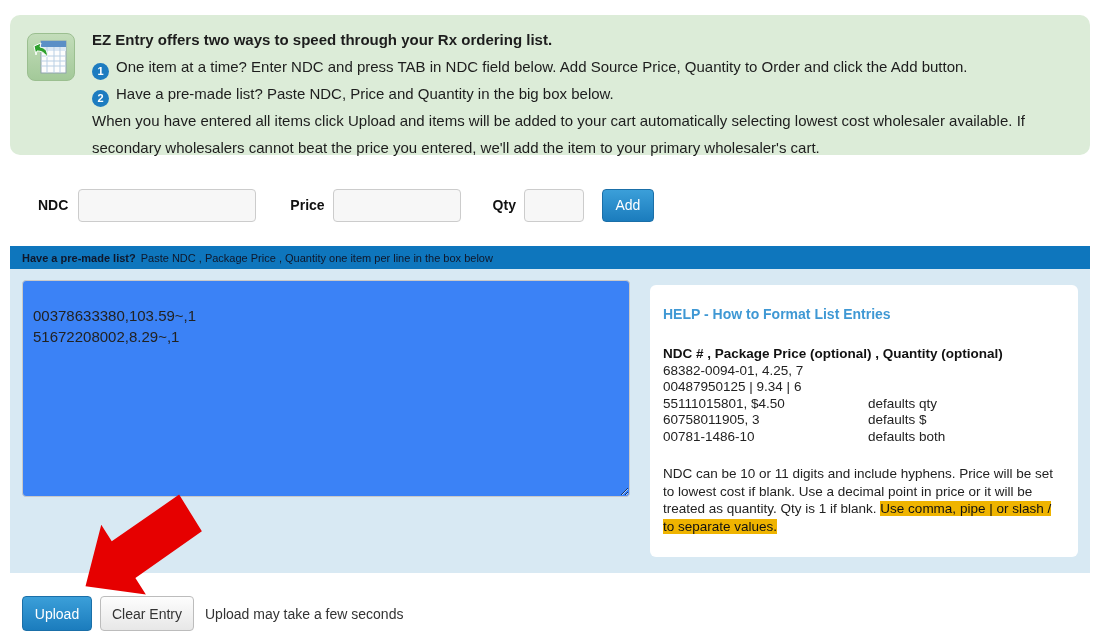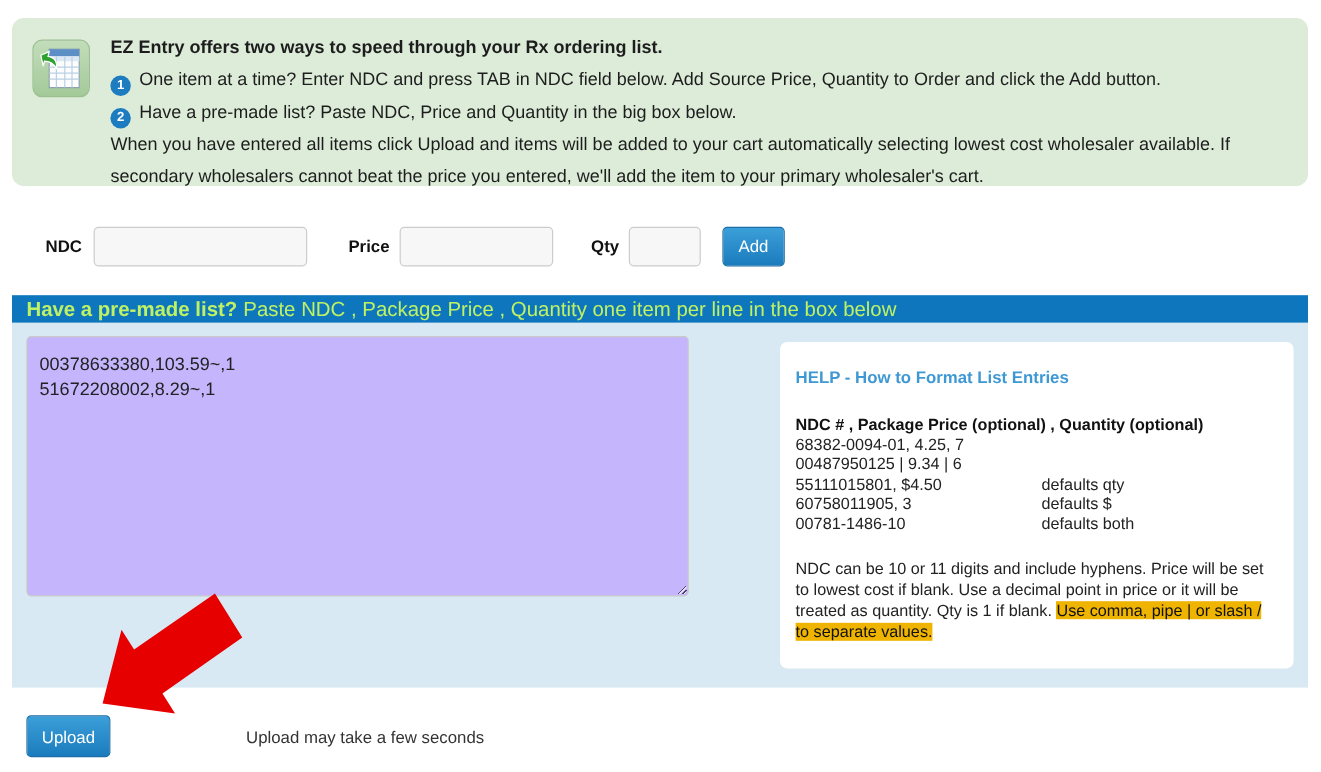--- a/index.html
+++ b/index.html
@@ -48,32 +48,32 @@
   .btn-blue {
     background:linear-gradient(#3b9fd9,#1b7cbd); border:1px solid #1a6fa8;
     color:#ffffff; font:14px "Liberation Sans", sans-serif; border-radius:4px;
     cursor:pointer;
   }
   .add-btn { width:52px; height:33px; margin-left:18px; }
 
   
   .list-header {
     position:absolute; left:10px; top:246px; width:1080px; height:23px;
-    background:#0e76bd; color:#bef264; font-size:17px;
+    background:#0e76bd; color:#0f172a; font-size:11px;
     display:flex; align-items:center; padding-left:12px;
   }
   .list-header .bold { font-weight:bold; margin-right:5px; }
   .list-body {
     position:absolute; left:10px; top:269px; width:1080px; height:304px;
     background:#d8e9f3;
   }
   .paste-area {
-    position:absolute; left:12px; top:11px; width:552px; height:217px;
-    background:#c4b5fd; border:1px solid #c9c9c9; border-radius:4px;
-    padding:12px 10px; font:15px "Liberation Sans", sans-serif; color:#222;
+    position:absolute; left:12px; top:11px; width:608px; height:217px;
+    background:#3b82f6; border:1px solid #c9c9c9; border-radius:4px;
+    padding:24px 10px; font:15px "Liberation Sans", sans-serif; color:#222;
     line-height:21px; resize:both;
   }
   .help-panel {
     position:absolute; left:640px; top:16px; width:428px; height:272px;
     background:#ffffff; border-radius:6px; padding:21px 14px 4px 13px;
   }
   .help-title { color:#3f98d4; font-size:14px; font-weight:bold; }
   .help-format { font-size:13.5px; font-weight:bold; color:#111; margin-top:24px; }
   .help-examples { margin-top:2px; }
   .example-row { display:flex; font-size:13.5px; line-height:16.4px; color:#222; }
@@ -171,19 +171,20 @@
           <span>defaults both</span>
         </div>
       </div>
       <div class="help-note">
         <span>NDC can be 10 or 11 digits and include hyphens. Price will be set to lowest cost if blank. Use a decimal point in price or it will be treated as quantity. Qty is 1 if blank. </span><span class="hl">Use comma, pipe | or slash / to separate values.</span>
       </div>
     </div>
   </div>
 
   <button class="btn-blue upload-btn">Upload</button>
+  <button class="clear-btn">Clear Entry</button>
   <span class="footer-note">Upload may take a few seconds</span>
 
   <svg class="red-arrow" viewBox="0 0 160 120" preserveAspectRatio="none">
     <polygon points="127,5 50,56 38,38 20,105 89,114 77,96 153,45" fill="#e60000"></polygon>
   </svg>
 
 </div>
 
 </body></html>

